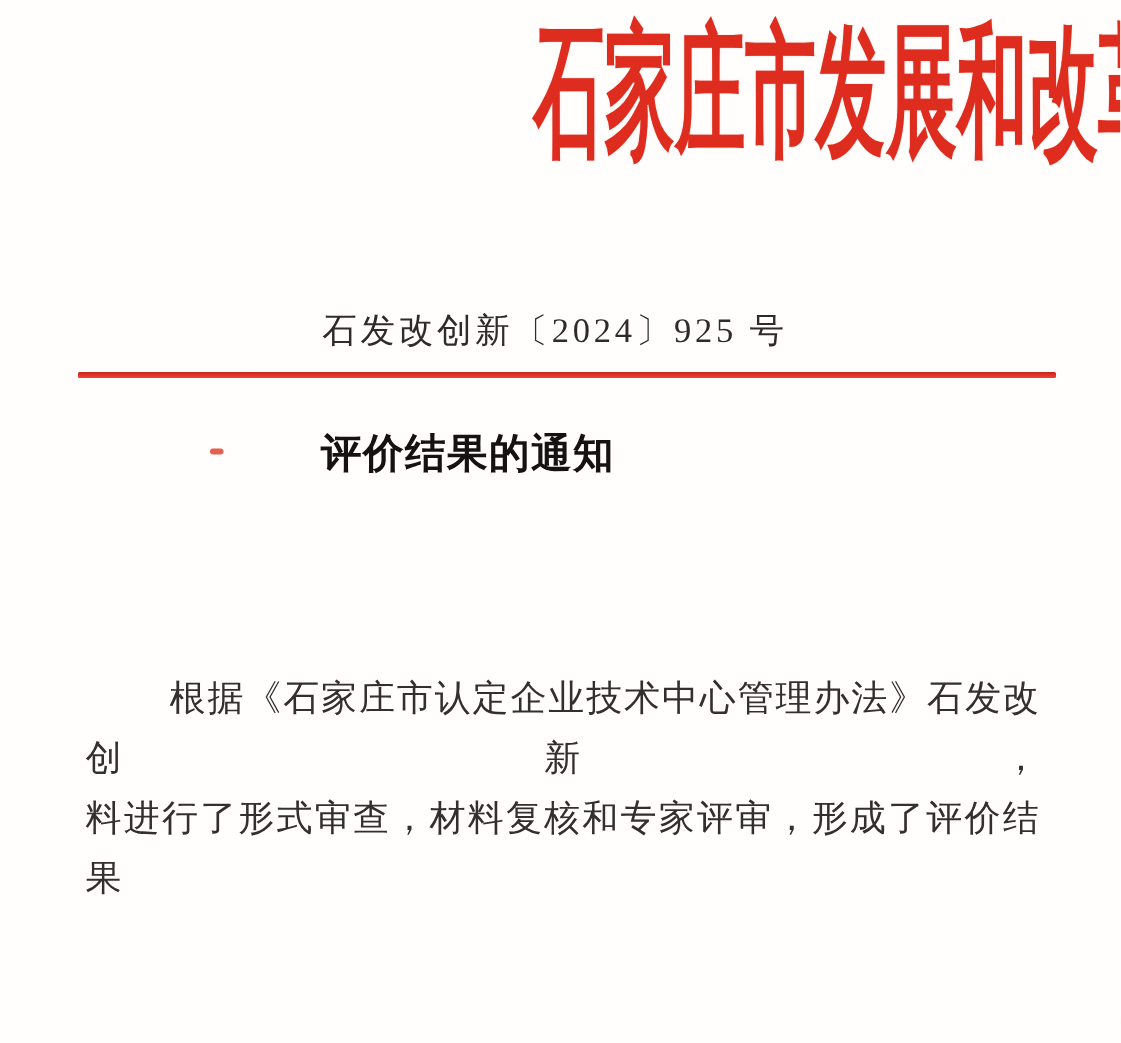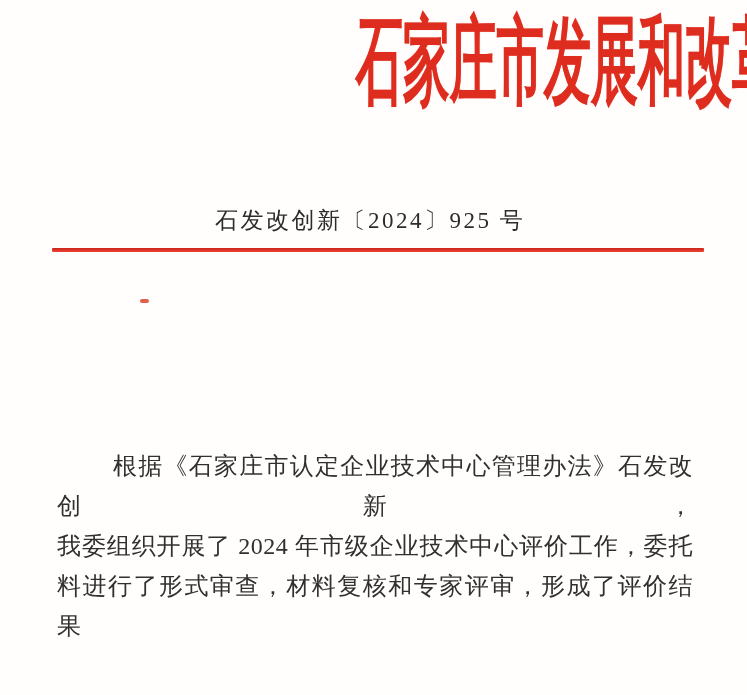--- a/index.html
+++ b/index.html
@@ -79,22 +79,22 @@
     <span class="stretch">石家庄市发展和改革委员会文件</span>
   </div>
 
   <div class="doc-number">石发改创新〔2024〕925 号</div>
 
   <div class="red-rule"></div>
 
   <div class="scan-mark"></div>
 
   <div class="title-block">
+    <div>评价结果的通知</div>
   </div>
 
   <div class="body-block">
     <div class="body-line fill indent">根据《石家庄市认定企业技术中心管理办法》石发改创新，</div>
-    <div class="body-line fill">我委组织开展了 2024 年市级企业技术中心评价工作，委托</div>
     <div class="body-line fill">料进行了形式审查，材料复核和专家评审，形成了评价结果</div>
 
   </div>
 
 </div>
 
 </body></html>

